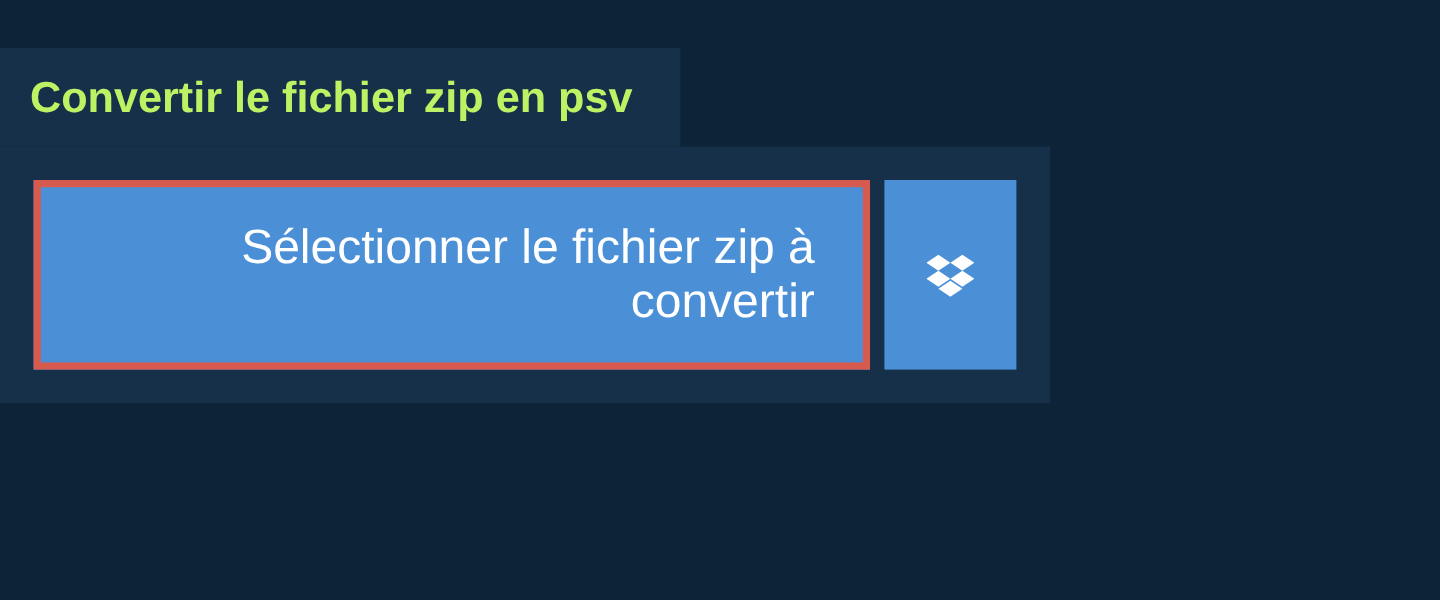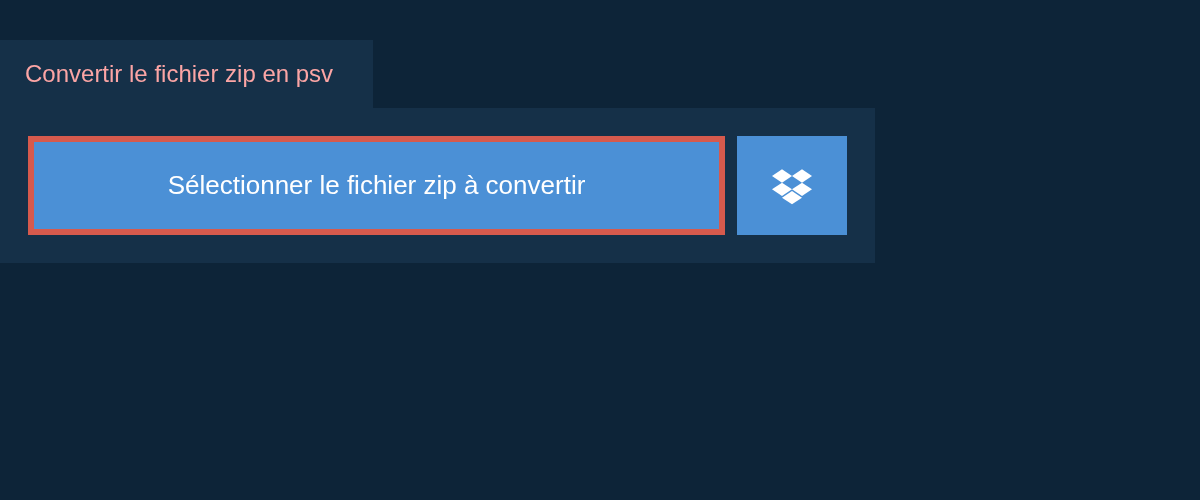--- a/index.html
+++ b/index.html
@@ -14,45 +14,45 @@
       font-family: -apple-system, BlinkMacSystemFont, "Segoe UI", Arial, sans-serif;
       overflow: hidden;
     }
     .title-bar {
       background-color: #153048;
       display: inline-block;
       padding: 20px 40px 20px 25px;
       margin-top: 40px;
     }
     .title-text {
-      color: #fca5a5;
-      font-size: 24px;
-      font-weight: 400;
+      color: #bef264;
+      font-size: 36px;
+      font-weight: 700;
     }
     .upload-panel {
       background-color: #153048;
       margin: 0;
       padding: 28px;
       width: 875px;
     }
     .button-row {
       display: flex;
       gap: 12px;
       align-items: stretch;
     }
     .select-button {
       background-color: #4b90d6;
       border: 6px solid #d65a4d;
       color: #ffffff;
-      font-size: 26px;
+      font-size: 40px;
       font-weight: 300;
-      padding: 28px 64px;
+      padding: 28px 40px;
       cursor: pointer;
       flex: 1;
-      text-align: left;
+      text-align: right;
       display: flex;
       align-items: center;
       justify-content: center;
     }
     .dropbox-button {
       background-color: #4b90d6;
       width: 110px;
       cursor: pointer;
       display: flex;
       align-items: center;

